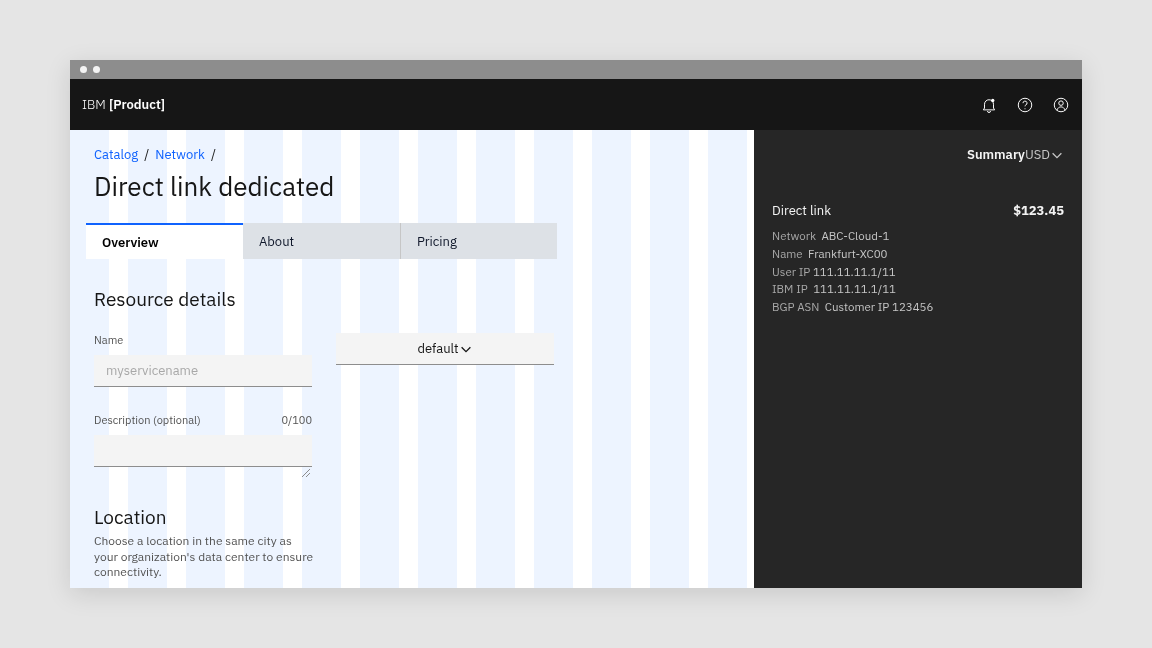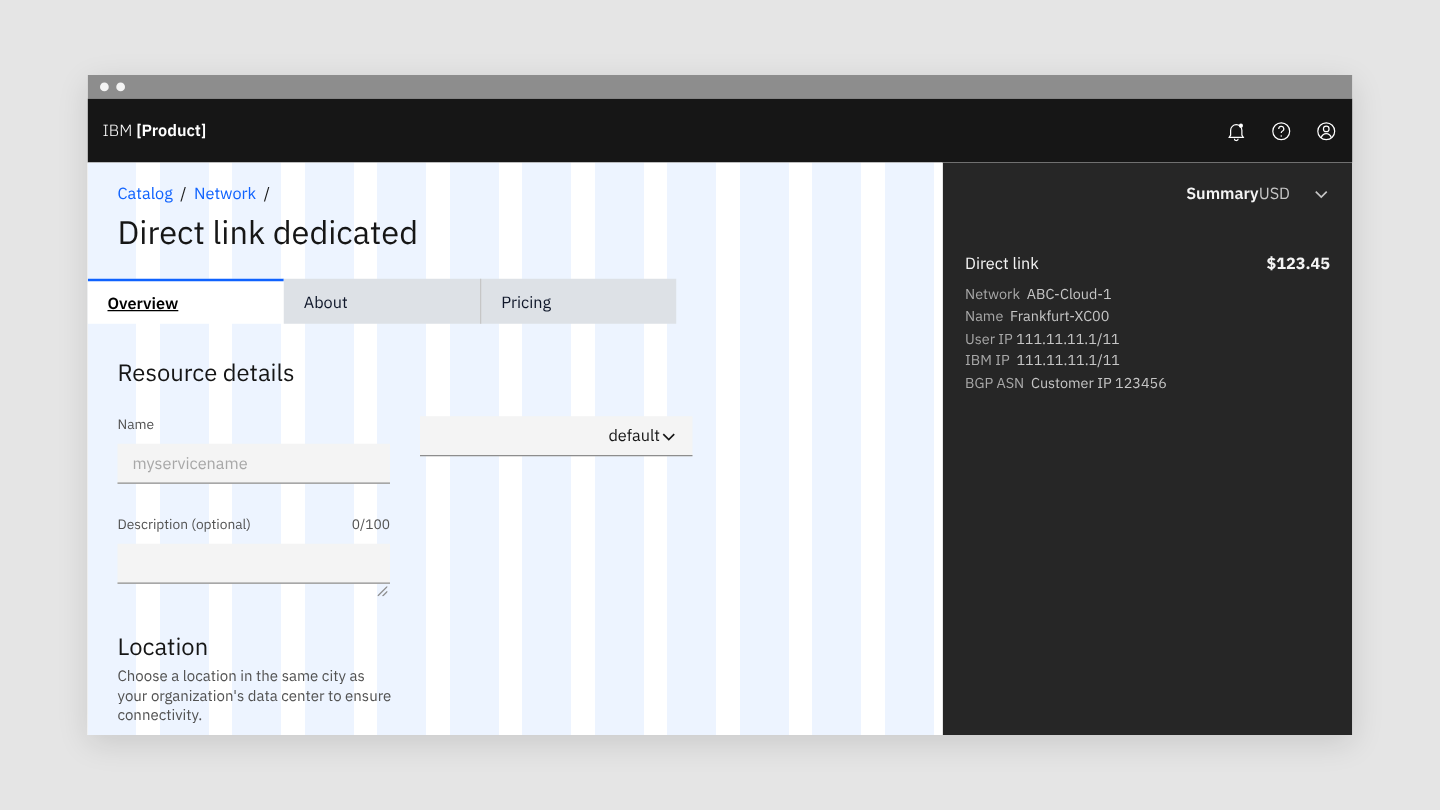--- a/index.html
+++ b/index.html
@@ -62,21 +62,21 @@
   .breadcrumb a { color: #0f62fe; text-decoration: none; cursor: pointer; }
   .page-title { font-size: 26px; font-weight: 400; margin-top: 6px; color: #161616; }
   .tabs { display: flex; margin-top: 20px; margin-left: -24px; }
   .tab {
     width: 157px; height: 36px;
     display: flex; align-items: center;
     padding-left: 16px;
     font-size: 13px;
     cursor: pointer;
   }
-  .tab.active { background: #fff; border-top: 2px solid #0f62fe; font-weight: 600; margin-left: 0; text-decoration: underline; }
+  .tab.active { background: #fff; border-top: 2px solid #0f62fe; font-weight: 600; margin-left: 16px; }
   .tab.inactive { background: #dde1e6; color: #0f172a; margin-left: 0; }
   .tab.inactive + .tab.inactive { border-left: 1px solid #c6c6c6; }
   .section-title { font-size: 19px; font-weight: 400; margin-top: 28px; color: #161616; }
   .section-title.loc { margin-top: 34px; }
   .hint { font-size: 12px; color: #525252; line-height: 1.3; margin-top: 4px; max-width: 220px; }
   .form-grid { display: flex; gap: 24px; margin-top: 22px; }
   .form-col { width: 218px; }
   .label-row { display: flex; justify-content: space-between; font-size: 11px; color: #525252; margin-bottom: 8px; }
   .input {
     width: 100%; height: 32px;
@@ -87,21 +87,21 @@
     font-size: 13px;
     font-family: inherit;
     color: #161616;
   }
   .input::placeholder { color: #a8a8a8; }
   .select {
     width: 100%; height: 32px;
     background: #f4f4f4;
     border: none;
     border-bottom: 1px solid #8d8d8d;
-    display: flex; align-items: center; justify-content: flex-end;
+    display: flex; align-items: center; justify-content: center;
     padding: 0 12px;
     font-size: 13px; color: #161616;
     cursor: pointer;
   }
   .chev { width: 14px; height: 14px; }
   .chev svg { width: 14px; height: 14px; fill: none; stroke: #161616; stroke-width: 1.5; }
   .textarea {
     width: 100%; height: 32px;
     background: #f4f4f4;
     border: none;
@@ -122,21 +122,21 @@
     position: relative;
   }
   .tile.selected { border: 2px solid #161616; padding: 12px; }
   .summary {
     flex: 1;
     background: #262626;
     color: #f4f4f4;
     padding: 16px 18px;
   }
   .sum-head { display: flex; justify-content: flex-end; align-items: center; font-size: 13px; font-weight: 600; }
-  .currency { display: flex; align-items: center; gap: 18px; font-weight: 400; color: #c6c6c6; cursor: pointer; font-size: 13px; }
+  .currency { display: flex; align-items: center; gap: 0; font-weight: 400; color: #c6c6c6; cursor: pointer; font-size: 13px; }
   .currency svg { width: 14px; height: 14px; stroke: #c6c6c6; fill: none; stroke-width: 1.5; }
   .line-item { display: flex; justify-content: space-between; margin-top: 39px; font-size: 13px; }
   .line-item .price { font-weight: 700; }
   .sum-details { margin-top: 8px; font-size: 11.5px; color: #c6c6c6; line-height: 1.55; }
   .sum-details .k { color: #a8a8a8; }
 </style>
 </head>
 <body>
 
 <div class="browser">

